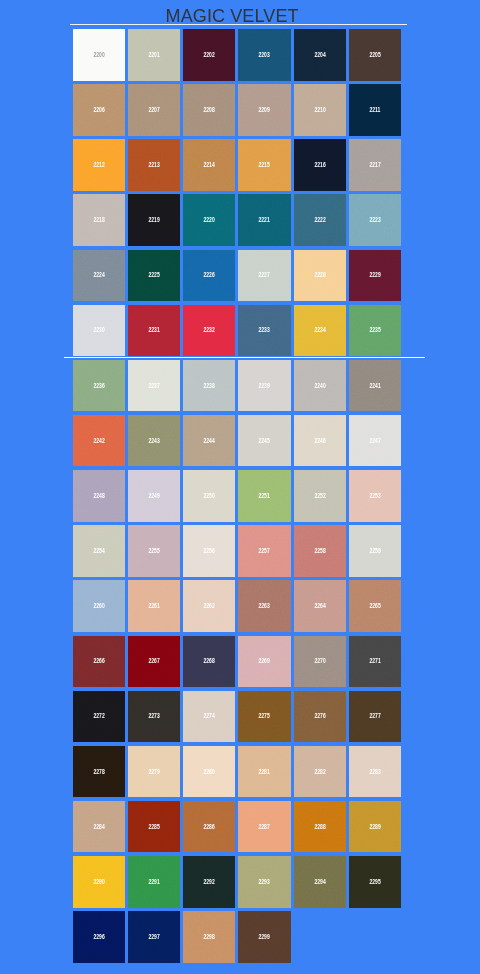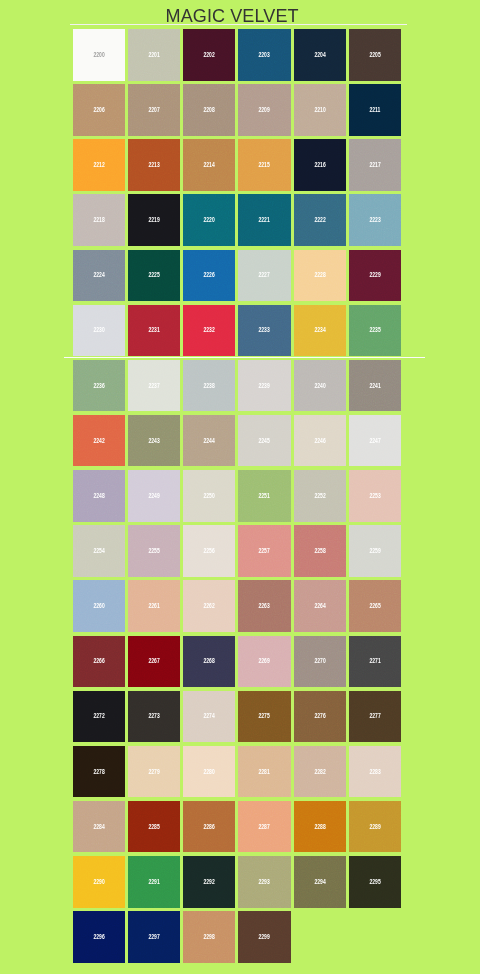--- a/index.html
+++ b/index.html
@@ -3,21 +3,21 @@
 <meta charset="utf-8">
 <title>MAGIC VELVET</title>
 <style>
   html, body { margin:0; padding:0; }
   body {
     width:480px; height:974px;
     background:#ffffff;
     font-family:"Liberation Sans", sans-serif;
     overflow:hidden;
   }
-  .sheet { position:relative; width:480px; height:974px; background:#bef264; }
+  .sheet { position:relative; width:480px; height:974px; background:#3b82f6; }
   .page-title {
     position:absolute;
     left:0; top:4.6px; width:464.2px;
     text-align:center;
     font-size:18.05px;
     font-weight:400;
     letter-spacing:0.1px;
     color:#333333;
     line-height:22px;
     white-space:nowrap;

